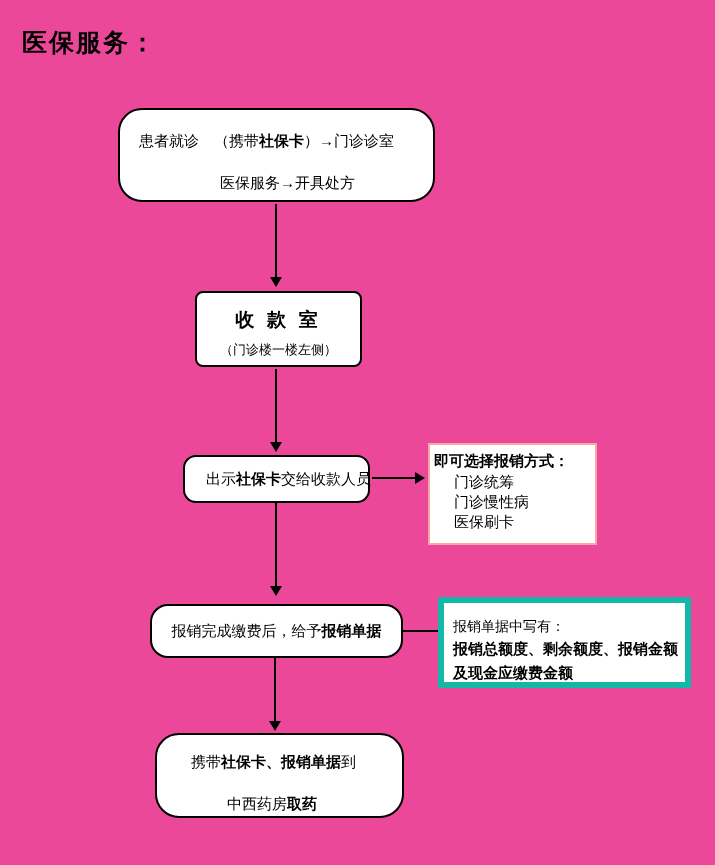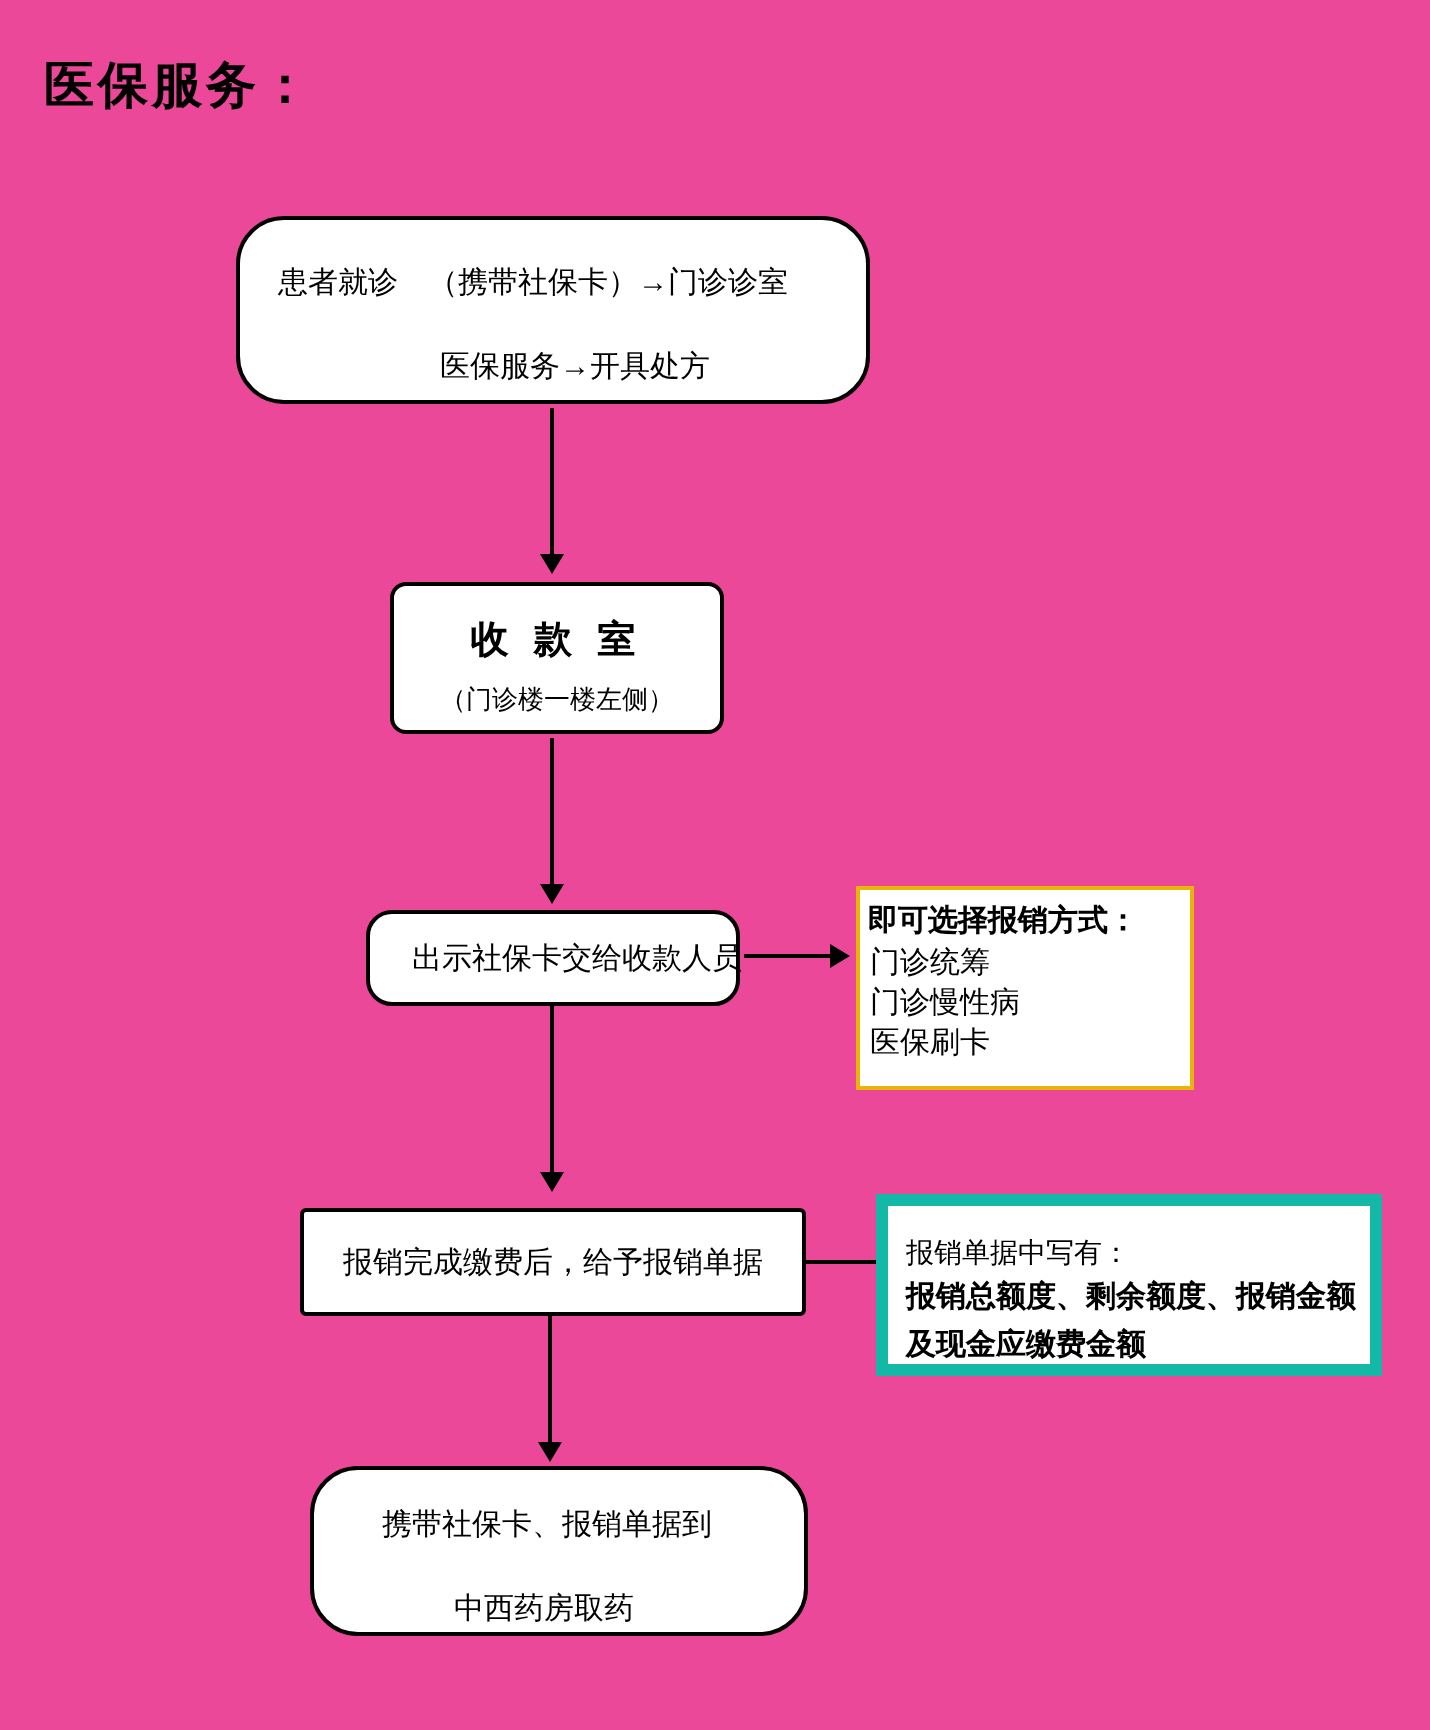--- a/index.html
+++ b/index.html
@@ -37,36 +37,36 @@
     text-align: center;
     font-family: "Liberation Serif", serif;
     font-size: 19px; font-weight: bold; letter-spacing: 4px;
   }
   .box2 .loc {
     position: absolute; left: 0; top: 48px; width: 100%;
     text-align: center; font-size: 13px;
   }
   .box3 { left: 183px; top: 455px; width: 187px; height: 48px; border-radius: 13px;
           display: flex; align-items: center; justify-content: center; font-size: 15px; white-space: nowrap; padding-left: 24px; }
-  .box4 { left: 150px; top: 604px; width: 253px; height: 54px; border-radius: 3px;
+  .box4 { left: 150px; top: 604px; width: 253px; height: 54px; border-radius: 18px;
           display: flex; align-items: center; justify-content: center; font-size: 15px; white-space: nowrap; }
   .box5 { left: 155px; top: 733px; width: 249px; height: 85px; border-radius: 24px; }
   .box5 .l1 { position: absolute; left: 34px; top: 18px; font-size: 15px; white-space: nowrap; }
   .box5 .l2 { position: absolute; left: 70px; top: 60px; font-size: 15px; white-space: nowrap; }
 
   .options-box {
     position: absolute;
     left: 428px; top: 443px; width: 169px; height: 102px;
-    border: 2px solid #eab308;
+    border: 2px solid #fca5a5;
     box-sizing: border-box;
     background: #ffffff;
     padding: 5px 4px;
   }
   .options-box .opt-title { font-size: 15px; font-weight: bold; line-height: 22px; white-space: nowrap; }
-  .options-box .opt-item { font-size: 15px; line-height: 20px; margin-left: 1px; white-space: nowrap; }
+  .options-box .opt-item { font-size: 15px; line-height: 20px; margin-left: 20px; white-space: nowrap; }
 
   .detail-box {
     position: absolute;
     left: 438px; top: 597px; width: 253px; height: 91px;
     border: 6px solid #14b8a6;
     box-sizing: border-box;
     background: #ffffff;
     padding: 12px 9px 16px 9px;
   }
   .detail-box .d1 { font-size: 14px; line-height: 22px; white-space: nowrap; }
@@ -79,21 +79,21 @@
     border-left: 6px solid transparent;
     border-right: 6px solid transparent;
     border-top: 10px solid #000000;
   }
   .tri-right {
     position: absolute; width: 0; height: 0;
     border-top: 6px solid transparent;
     border-bottom: 6px solid transparent;
     border-left: 10px solid #000000;
   }
-  b { font-weight: normal; }
+  b { font-weight: bold; }
 </style>
 </head>
 <body>
 
 <div class="canvas">
 
   <h1 class="page-title">医保服务：</h1>
 
   <div class="rbox box1">
     <div class="l1"><span>患者就诊　（携带</span><b>社保卡</b><span>）→门诊诊室</span></div>

